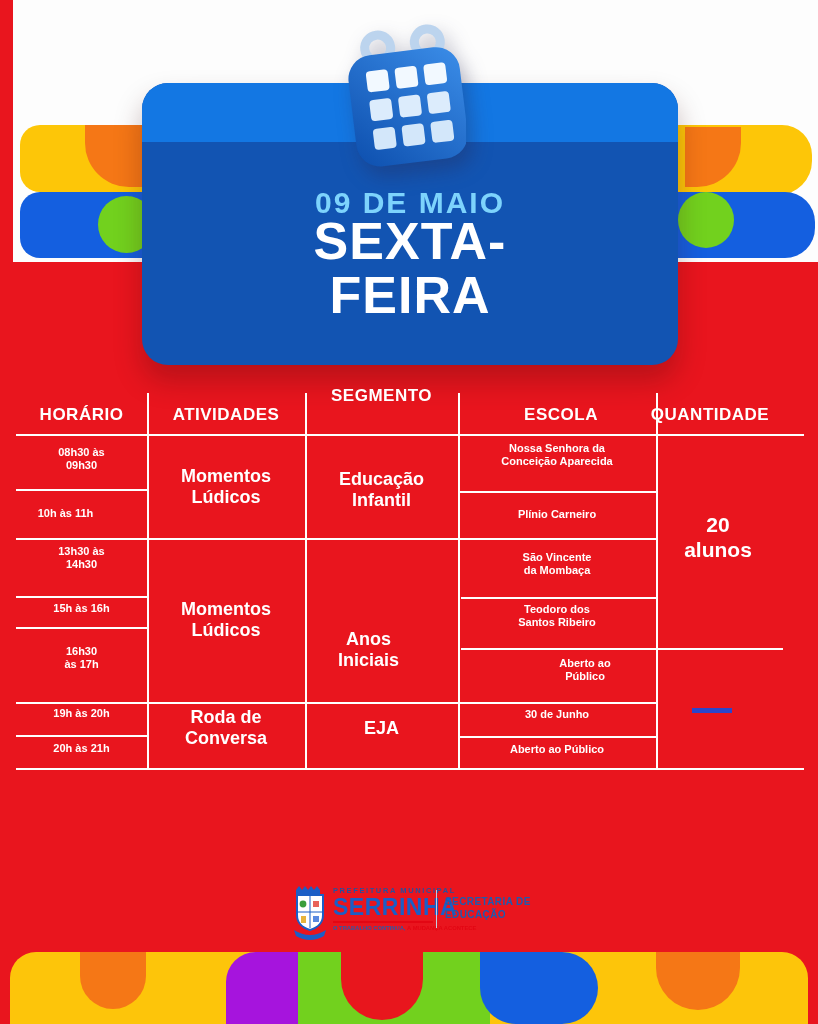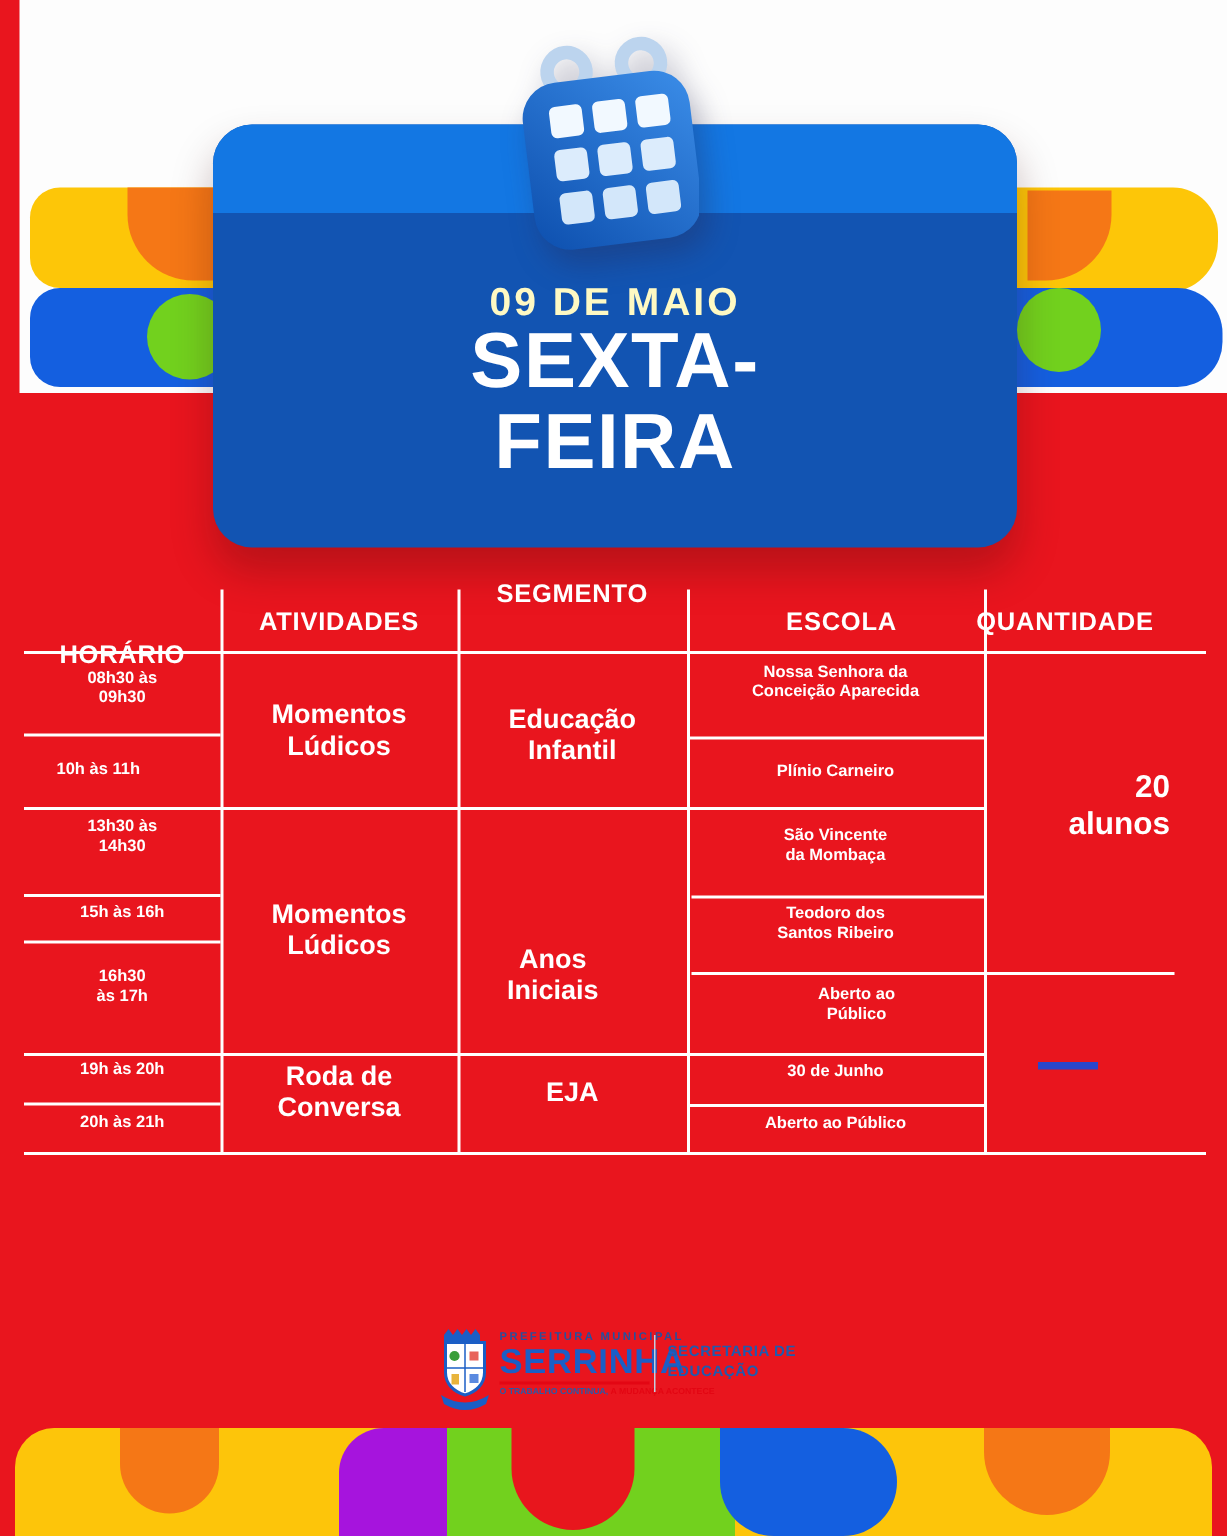--- a/index.html
+++ b/index.html
@@ -16,32 +16,32 @@
   .band-blue-l{left:20px;top:192px;width:135px;height:66px;background:#145fe0;border-radius:20px 0 0 20px;}
   .circle-green-l{left:98px;top:196px;width:57px;height:57px;background:#72d11e;border-radius:50%;}
   .band-yellow-r{left:665px;top:125px;width:147px;height:70px;background:#fdc608;border-radius:0 30px 34px 0;}
   .shape-orange-r{left:685px;top:127px;width:56px;height:60px;background:#f57716;border-radius:0 0 44px 0;}
   .band-blue-r{left:665px;top:192px;width:150px;height:66px;background:#145fe0;border-radius:0 30px 30px 0;}
   .circle-green-r{left:678px;top:192px;width:56px;height:56px;background:#72d11e;border-radius:50%;}
 
   
   .card{position:absolute;left:142px;top:83px;width:536px;height:282px;background:#1254b2;border-radius:26px;box-shadow:0 16px 28px rgba(60,10,10,.28);}
   .card-band{position:absolute;left:0;top:0;width:100%;height:59px;background:#1377e3;border-radius:26px 26px 0 0;}
-  .date-label{position:absolute;left:0;top:103px;width:100%;text-align:center;color:#fef9c3;font-size:26px;font-weight:800;letter-spacing:2px;}
+  .date-label{position:absolute;left:0;top:103px;width:100%;text-align:center;color:#7dd3fc;font-size:30px;font-weight:800;letter-spacing:2px;}
   .day-title{position:absolute;left:118px;top:131px;width:300px;text-align:center;color:#ffffff;font-size:52px;line-height:1.04;font-weight:800;letter-spacing:1px;}
   .cal-icon{position:absolute;left:204px;top:-65px;width:120px;height:150px;filter:drop-shadow(6px 10px 10px rgba(40,40,80,.35));}
 
   
   .tbl-line{position:absolute;background:#ffffff;height:2px;}
   .tbl-vline{position:absolute;background:#ffffff;width:2px;top:393px;height:375px;}
   .cell{position:absolute;color:#ffffff;font-weight:700;text-align:center;white-space:pre-line;line-height:1.18;}
   .th{font-size:17px;letter-spacing:.5px;}
   .td{font-size:11px;}
   .td-big{font-size:18px;}
-  .qty{font-size:21px;text-align:right;}
+  .qty{font-size:21px;}
   .dash{position:absolute;left:692px;top:708px;width:40px;height:5px;background:#2b46cc;}
 
   
   .logo{position:absolute;left:288px;top:880px;width:250px;height:62px;}
   .crest{position:absolute;left:4px;top:2px;}
   .logo-text{position:absolute;left:45px;top:6px;width:100px;}
   .pref{color:#27509e;font-size:7.5px;font-weight:700;letter-spacing:1.6px;white-space:nowrap;}
   .city{color:#1b5ec6;font-size:23px;font-weight:800;letter-spacing:.5px;line-height:1.05;}
   .rule{width:100px;height:2px;background:#e30613;margin:2px 0;}
   .tag{font-size:5.8px;white-space:nowrap;}
@@ -116,21 +116,21 @@
   <div class="tbl-line" style="left:16px;top:538px;width:640px"></div>
   <div class="tbl-line" style="left:16px;top:596px;width:131px"></div>
   <div class="tbl-line" style="left:461px;top:597px;width:195px"></div>
   <div class="tbl-line" style="left:16px;top:627px;width:131px"></div>
   <div class="tbl-line" style="left:461px;top:648px;width:322px"></div>
   <div class="tbl-line" style="left:16px;top:702px;width:640px"></div>
   <div class="tbl-line" style="left:16px;top:735px;width:131px"></div>
   <div class="tbl-line" style="left:458px;top:736px;width:198px"></div>
   <div class="tbl-line" style="left:16px;top:768px;width:788px"></div>
 
-  <div class="cell th" style="left:16px;top:427px;width:131px">HORÁRIO</div>
+  <div class="cell th" style="left:16px;top:405px;width:131px">HORÁRIO</div>
   <div class="cell th" style="left:147px;top:405px;width:158px">ATIVIDADES</div>
   <div class="cell th" style="left:305px;top:386px;width:153px">SEGMENTO</div>
   <div class="cell th" style="left:458px;top:405px;width:206px">ESCOLA</div>
   <div class="cell th" style="left:636px;top:405px;width:148px">QUANTIDADE</div>
 
   <div class="cell td" style="left:16px;top:446px;width:131px">08h30 às
 09h30</div>
   <div class="cell td" style="left:0;top:507px;width:131px">10h às 11h</div>
   <div class="cell td" style="left:16px;top:545px;width:131px">13h30 às
 14h30</div>
@@ -153,21 +153,21 @@
 Iniciais</div>
   <div class="cell td-big" style="left:305px;top:718px;width:153px">EJA</div>
 
   <div class="cell td" style="left:458px;top:508px;width:198px">Plínio Carneiro</div>
   <div class="cell td" style="left:458px;top:442px;width:198px">Nossa Senhora da
 Conceição Aparecida</div>
   <div class="cell td" style="left:458px;top:551px;width:198px">São Vincente
 da Mombaça</div>
   <div class="cell td" style="left:458px;top:603px;width:198px">Teodoro dos
 Santos Ribeiro</div>
-  <div class="cell td" style="left:472px;top:657px;width:198px">Aberto ao
+  <div class="cell td" style="left:486px;top:657px;width:198px">Aberto ao
 Público</div>
   <div class="cell td" style="left:458px;top:708px;width:198px">30 de Junho</div>
   <div class="cell td" style="left:458px;top:743px;width:198px">Aberto ao Público</div>
 
   <div class="cell qty" style="left:656px;top:513px;width:124px">20
 alunos</div>
   <div class="dash"></div>
 
   <div class="logo">
     <div class="crest">

